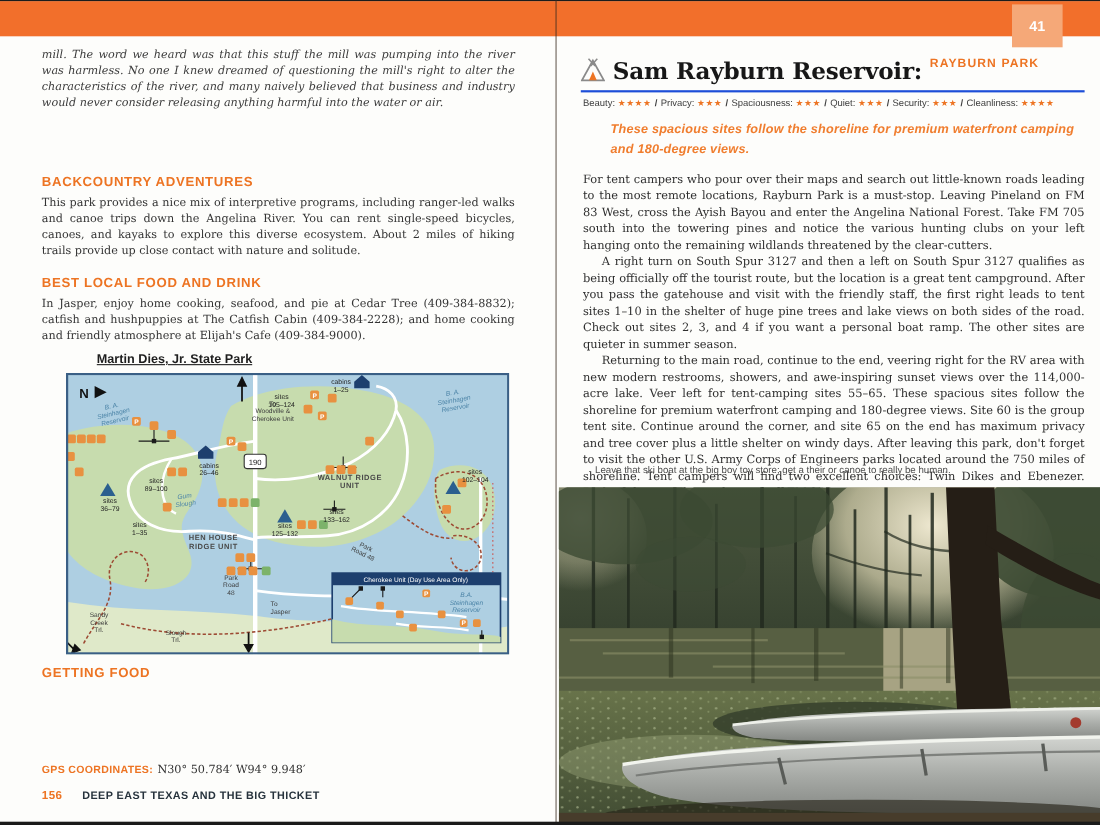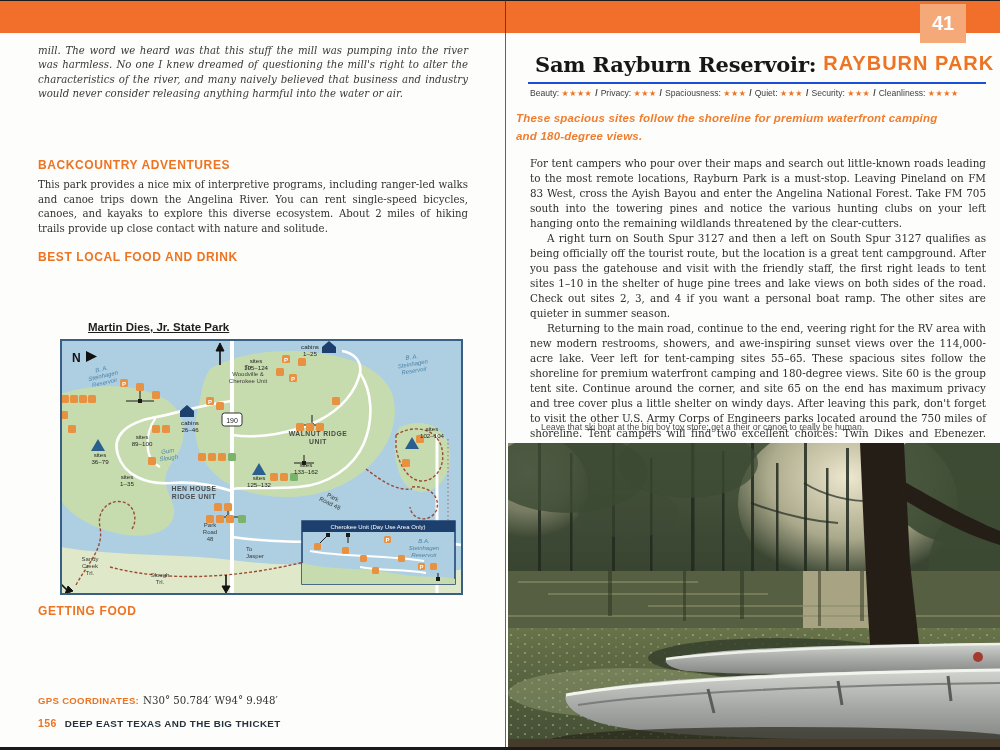--- a/index.html
+++ b/index.html
@@ -4,54 +4,54 @@
 <style>
   html,body{margin:0;padding:0;}
   body{width:1000px;height:750px;overflow:hidden;background:#fdfdfb;
        font-family:"Liberation Sans",sans-serif;position:relative;}
   .spread{position:absolute;inset:0;background:#fdfdfb;}
   .edge-top{position:absolute;left:0;top:0;width:1000px;height:1px;background:#1c1c1c;}
   .edge-bottom{position:absolute;left:0;top:747px;width:1000px;height:3px;background:#1a1a1a;}
   .band{position:absolute;left:0;top:1px;width:1000px;height:32px;background:#f26f2b;}
   .gutter{position:absolute;left:505px;top:0;width:1px;height:750px;background:#3a2c20;opacity:.75;}
   .badge{position:absolute;left:920px;top:4px;width:46px;height:39px;background:#f5a878;
-         color:#fff;font-weight:bold;font-size:20px;display:flex;align-items:center;justify-content:center;}
+         color:#fff;font-weight:bold;font-size:13px;display:flex;align-items:center;justify-content:center;}
 
   
   .lpage{position:absolute;left:38px;top:44px;width:430px;}
   .quote{font-family:"DejaVu Serif",serif;font-style:italic;font-size:10.2px;line-height:1.42;
          color:#3a3a3a;text-align:justify;}
   .citation{font-size:9.6px;color:#474747;line-height:1.45;padding-left:18px;margin-top:3px;width:370px;}
   .citation i{font-style:italic;}
   .h-orange{color:#ed7423;font-weight:bold;font-size:12px;letter-spacing:.6px;margin:0;}
   .sect-body{font-family:"DejaVu Serif",serif;font-size:10.2px;line-height:1.43;color:#333;
              text-align:justify;margin-top:6px;}
   .pos-backcountry{position:absolute;left:38px;top:158px;width:430px;}
   .pos-food{position:absolute;left:38px;top:250px;width:430px;}
   .map-title{position:absolute;left:88px;top:321px;font-size:11.5px;color:#1e1e1e;font-weight:bold;text-decoration:underline;}
   .map-wrap{position:absolute;left:60px;top:339px;width:403px;height:256px;}
   .pos-getting{position:absolute;left:38px;top:604px;width:430px;}
   .gps{position:absolute;left:38px;top:668px;font-size:9.6px;margin-top:27px;}
   .gps .gps-label{color:#ed7423;font-weight:bold;letter-spacing:.3px;}
   .gps .gps-value{font-family:"DejaVu Serif",serif;color:#333;font-size:10.2px;margin-left:4px;}
   .footer{position:absolute;left:38px;top:717px;font-size:9.8px;letter-spacing:.4px;font-weight:bold;}
-  .footer .pg{color:#ed7423;margin-right:8px;font-size:10.5px;}
+  .footer .pg{color:#ed7423;margin-right:18px;font-size:10.5px;}
   .footer .bk{color:#26323c;}
 
   
   .rheader{position:absolute;left:528px;top:52px;width:458px;}
   .rtitle-row{display:flex;align-items:flex-start;gap:7px;border-bottom:2px solid #1d4ed8;padding-bottom:5px;}
   .rtitle{font-family:"DejaVu Serif",serif;font-weight:bold;font-size:21px;color:#171717;
           letter-spacing:-.2px;white-space:nowrap;}
-  .rsub{color:#ed7423;font-weight:bold;font-size:20px;letter-spacing:1px;white-space:nowrap;
+  .rsub{color:#ed7423;font-weight:bold;font-size:11px;letter-spacing:1px;white-space:nowrap;
         padding-bottom:2px;}
   .ratings{position:absolute;left:530px;top:88px;width:458px;font-size:8.6px;color:#3d3d3d;}
   .ratings .r-stars{color:#ed7423;font-size:8px;letter-spacing:.5px;}
   .ratings .r-sep{margin:0 3px;color:#3d3d3d;font-weight:bold;}
-  .tagline{position:absolute;left:516px;top:110px;width:440px;color:#f07d2e;font-weight:bold;
+  .tagline{position:absolute;left:555px;top:110px;width:440px;color:#f07d2e;font-weight:bold;
            font-style:italic;font-size:11.5px;line-height:1.55;letter-spacing:.2px;}
   .rbody{position:absolute;left:530px;top:156px;width:456px;font-family:"DejaVu Serif",serif;
          font-size:10.4px;line-height:1.44;color:#2e2e2e;text-align:justify;}
   .rbody p{margin:0;}
   .rbody p + p{text-indent:17px;}
   .photo-caption{position:absolute;left:541px;top:422px;width:450px;font-size:8.8px;color:#4c4c4c;}
   .photo{position:absolute;left:508px;top:443px;width:492px;height:307px;}
 
   svg text{font-family:"Liberation Sans",sans-serif;}
   .mlabel{font-size:6.2px;fill:#1f1f1f;}
@@ -73,20 +73,21 @@
     <div class="quote">mill. The word we heard was that this stuff the mill was pumping into the river was harmless. No one I knew dreamed of questioning the mill's right to alter the characteristics of the river, and many naively believed that business and industry would never consider releasing anything harmful into the water or air.</div>
   </div>
 
   <div class="pos-backcountry">
     <h3 class="h-orange">BACKCOUNTRY ADVENTURES</h3>
     <div class="sect-body">This park provides a nice mix of interpretive programs, including ranger-led walks and canoe trips down the Angelina River. You can rent single-speed bicycles, canoes, and kayaks to explore this diverse ecosystem. About 2 miles of hiking trails provide up close contact with nature and solitude.</div>
   </div>
 
   <div class="pos-food">
     <h3 class="h-orange">BEST LOCAL FOOD AND DRINK</h3>
+    <div class="sect-body">In Jasper, enjoy home cooking, seafood, and pie at Cedar Tree (409-384-8832); catfish and hushpuppies at The Catfish Cabin (409-384-2228); and home cooking and friendly atmosphere at Elijah's Cafe (409-384-9000).</div>
   </div>
 
   <div class="map-title">Martin Dies, Jr. State Park</div>
 
   <div class="map-wrap">
     <svg viewBox="0 0 403 256" width="403" height="256">
 
       <rect x="0" y="0" width="403" height="256" fill="#aecfe2"></rect>
 
       <path d="M0,55 C40,42 85,46 108,62 C124,74 128,92 120,110 C114,124 102,132 106,146

